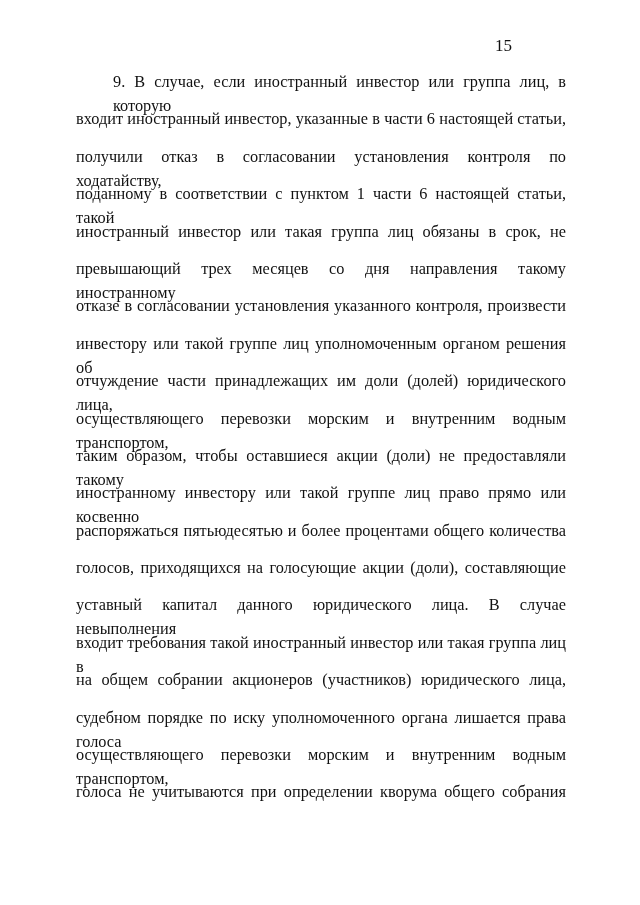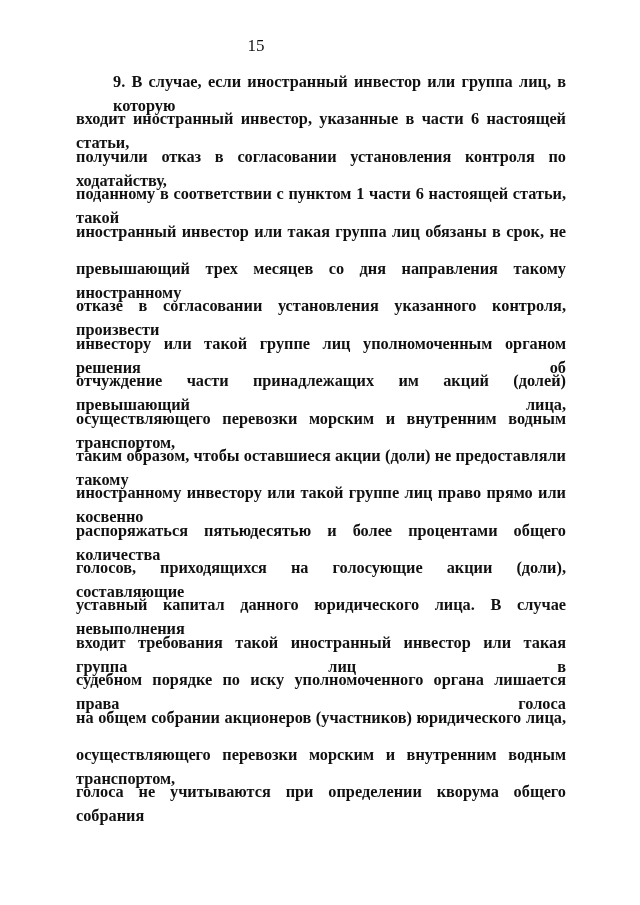--- a/index.html
+++ b/index.html
@@ -1,50 +1,50 @@
 <!DOCTYPE html>
 <html><head>
 <meta charset="utf-8">
 <style>
   html, body { margin: 0; padding: 0; background: #ffffff; }
   body { width: 640px; height: 905px; position: relative; overflow: hidden; }
   .page-number {
-    position: absolute; top: 36px; left: 0; width: 512px; text-align: center;
+    position: absolute; top: 36px; left: 0; width: 512px; text-align: right;
     font-family: "Liberation Serif", serif; font-size: 17px; color: #111;
   }
   .body-text {
     position: absolute; top: 70px; left: 76px; width: 490px;
     font-family: "Liberation Serif", serif; font-size: 16.3px; color: #111;
   }
   .line {
     display: block; height: 37.4px; line-height: 24px;
     text-align: justify; text-align-last: justify; white-space: nowrap;
   }
   .line.indent { padding-left: 37px; }
-  .line span.t { display: inline-block; width: 100%; text-align: justify; text-align-last: justify; white-space: normal; font-weight: bold; }
+  .line span.t { display: inline-block; width: 100%; text-align: justify; text-align-last: justify; white-space: normal; }
 </style>
 </head>
 <body>
 
 <div class="page-number">15</div>
 
 <div class="body-text">
   <div class="line indent"><span class="t">9. В случае, если иностранный инвестор или группа лиц, в которую</span></div>
   <div class="line"><span class="t">входит иностранный инвестор, указанные в части 6 настоящей статьи,</span></div>
   <div class="line"><span class="t">получили отказ в согласовании установления контроля по ходатайству,</span></div>
   <div class="line"><span class="t">поданному в соответствии с пунктом 1 части 6  настоящей статьи, такой</span></div>
   <div class="line"><span class="t">иностранный инвестор или такая группа лиц обязаны в срок, не</span></div>
   <div class="line"><span class="t">превышающий трех месяцев со дня направления такому иностранному</span></div>
   <div class="line"><span class="t">отказе в согласовании установления указанного контроля, произвести</span></div>
   <div class="line"><span class="t">инвестору или такой группе лиц уполномоченным органом решения об</span></div>
-  <div class="line"><span class="t">отчуждение части принадлежащих им акций (долей) превышающий лица,</span></div>
+  <div class="line"><span class="t">отчуждение части принадлежащих им доли (долей) юридического лица,</span></div>
   <div class="line"><span class="t">осуществляющего перевозки морским и внутренним водным транспортом,</span></div>
   <div class="line"><span class="t">таким образом, чтобы оставшиеся акции (доли) не предоставляли такому</span></div>
   <div class="line"><span class="t">иностранному инвестору или такой группе лиц право прямо или косвенно</span></div>
   <div class="line"><span class="t">распоряжаться пятьюдесятью и более процентами общего количества</span></div>
   <div class="line"><span class="t">голосов, приходящихся на голосующие акции (доли), составляющие</span></div>
   <div class="line"><span class="t">уставный капитал данного юридического лица. В случае невыполнения</span></div>
   <div class="line"><span class="t">входит требования такой иностранный инвестор или такая группа лиц в</span></div>
+  <div class="line"><span class="t">на общем собрании акционеров (участников) юридического лица,</span></div>
   <div class="line"><span class="t">судебном порядке по иску уполномоченного органа лишается права голоса</span></div>
-  <div class="line"><span class="t">на общем собрании акционеров (участников) юридического лица,</span></div>
   <div class="line"><span class="t">осуществляющего перевозки морским и внутренним водным транспортом,</span></div>
   <div class="line"><span class="t">голоса не учитываются при определении кворума общего собрания</span></div>
 </div>
 
 </body></html>

